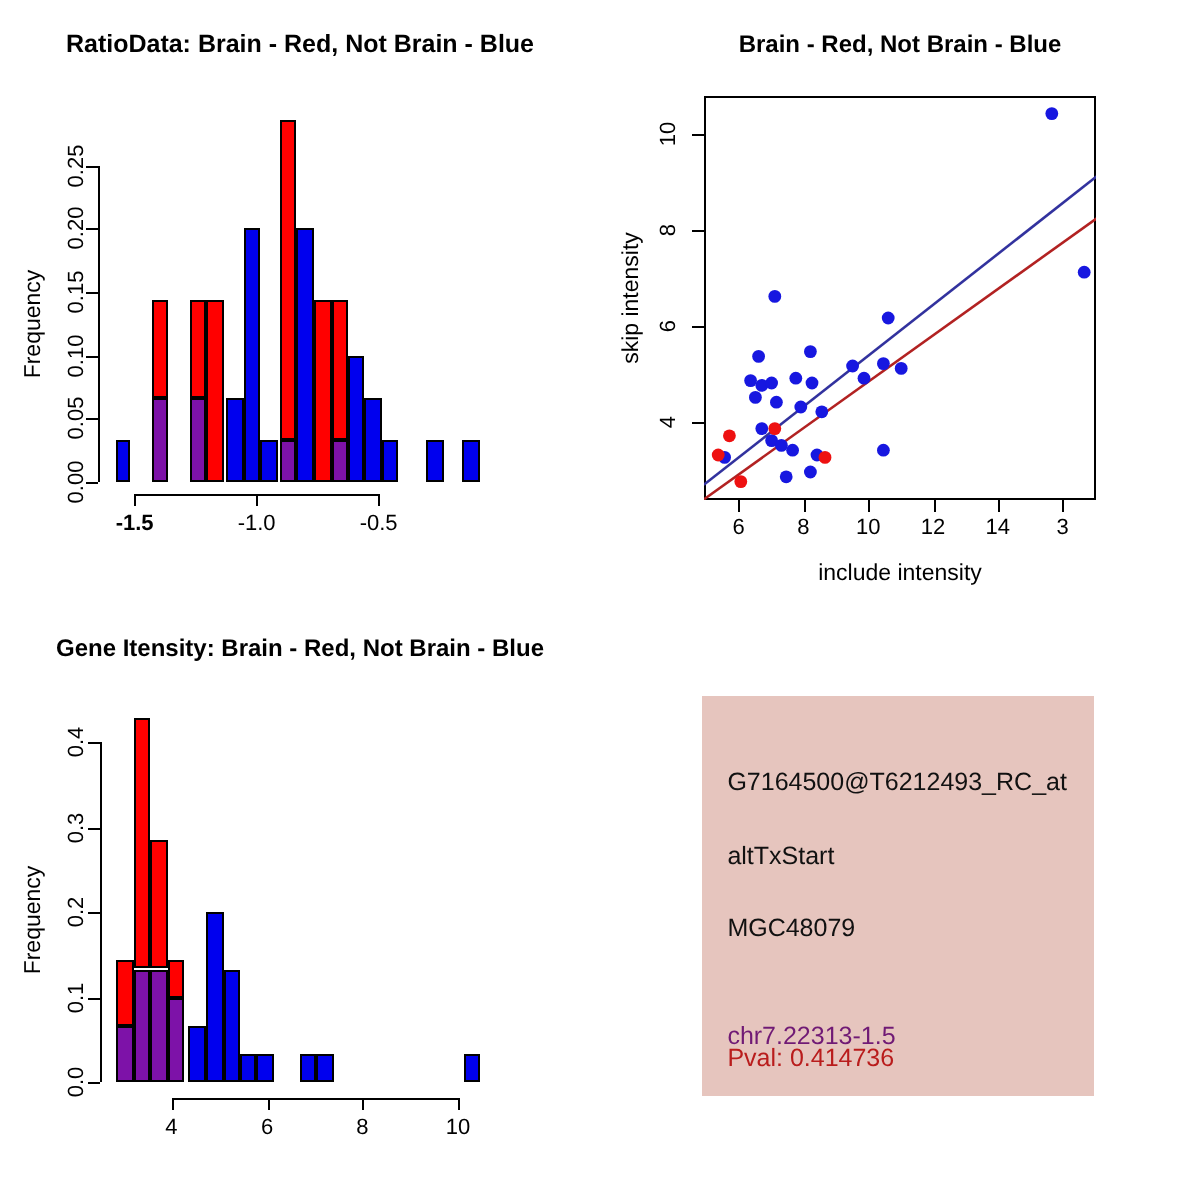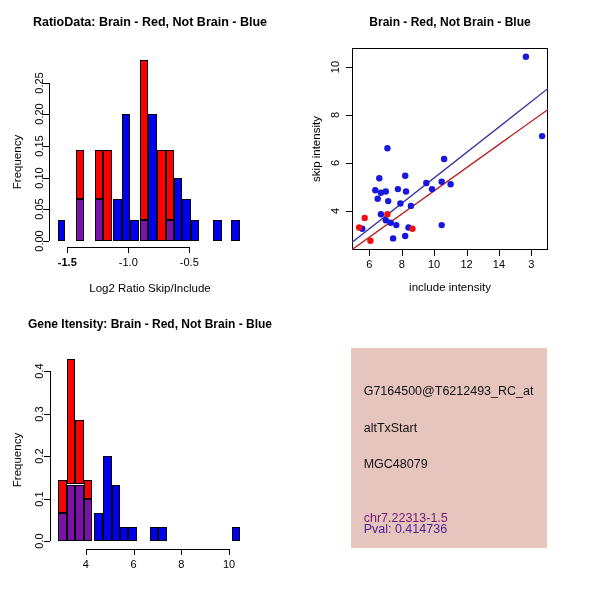--- a/index.html
+++ b/index.html
@@ -62,21 +62,20 @@
         <div style="position: absolute; left: 43.3px; top: 82.7px; width: 6px; height: 1px; background: rgb(0, 0, 0);"></div>
         <div class="tick-label" style="position: absolute; left: 39px; top: 82.7px; transform: translate(-50%, -50%) rotate(-90deg); white-space: nowrap;">0.25</div>
         <div style="position: absolute; left: 67.3px; top: 247.3px; width: 123px; height: 1px; background: rgb(0, 0, 0);"></div>
         <div style="position: absolute; left: 67.3px; top: 247.3px; width: 1px; height: 6px; background: rgb(0, 0, 0);"></div>
         <div class="tick-label" style="position: absolute; left: 67.3px; top: 257.3px; transform: translateX(-50%); font-weight: bold;">-1.5</div>
         <div style="position: absolute; left: 128.3px; top: 247.3px; width: 1px; height: 6px; background: rgb(0, 0, 0);"></div>
         <div class="tick-label" style="position: absolute; left: 128.3px; top: 257.3px; transform: translateX(-50%);">-1.0</div>
         <div style="position: absolute; left: 189.3px; top: 247.3px; width: 1px; height: 6px; background: rgb(0, 0, 0);"></div>
         <div class="tick-label" style="position: absolute; left: 189.3px; top: 257.3px; transform: translateX(-50%);">-0.5</div>
       </div>
-    <div class="x-caption" style="top:282px;">Log2 Ratio Skip/Include</div>
     <div class="y-caption" style="left:17px;top:162px;">Frequency</div>
   </div>
 
   <div class="panel" id="panel-tr">
     <div class="chart-title" style="top:15px;font-size:12px;">Brain - Red, Not Brain - Blue</div>
     <div class="plot" id="plot-scatter">
         <div style="position: absolute; left: 51.7px; top: 48.3px; width: 196.6px; height: 201.7px; border: 1px solid rgb(0, 0, 0); box-sizing: border-box;"></div>
         <div style="position: absolute; left: 69.3px; top: 250px; width: 1px; height: 6px; background: rgb(0, 0, 0);"></div>
         <div class="tick-label" style="position: absolute; left: 69.3px; top: 259px; transform: translateX(-50%);">6</div>
         <div style="position: absolute; left: 101.7px; top: 250px; width: 1px; height: 6px; background: rgb(0, 0, 0);"></div>
@@ -181,17 +180,17 @@
       </div>
     <div class="y-caption" style="left:17px;top:160px;">Frequency</div>
   </div>
 
   <div class="panel" id="panel-br">
     <div class="info-box" id="info-box" style="background: rgb(230, 197, 190);">
       <div class="info-line" style="top: 36px; color: rgb(17, 17, 17);">G7164500@T6212493_RC_at</div>
       <div class="info-line" style="top: 73px; color: rgb(17, 17, 17);">altTxStart</div>
       <div class="info-line" style="top: 109px; color: rgb(17, 17, 17);">MGC48079</div>
       <div class="info-line" style="top: 163px; color: #701a75;">chr7.22313-1.5</div>
-      <div class="info-line" style="top: 174px; color: #4c1d95;">Pval: 0.414736</div>
+      <div class="info-line" style="top: 174px; color: #b91c1c;">Pval: 0.414736</div>
     </div>
   </div>
 
 </div>
 
 </body></html>

